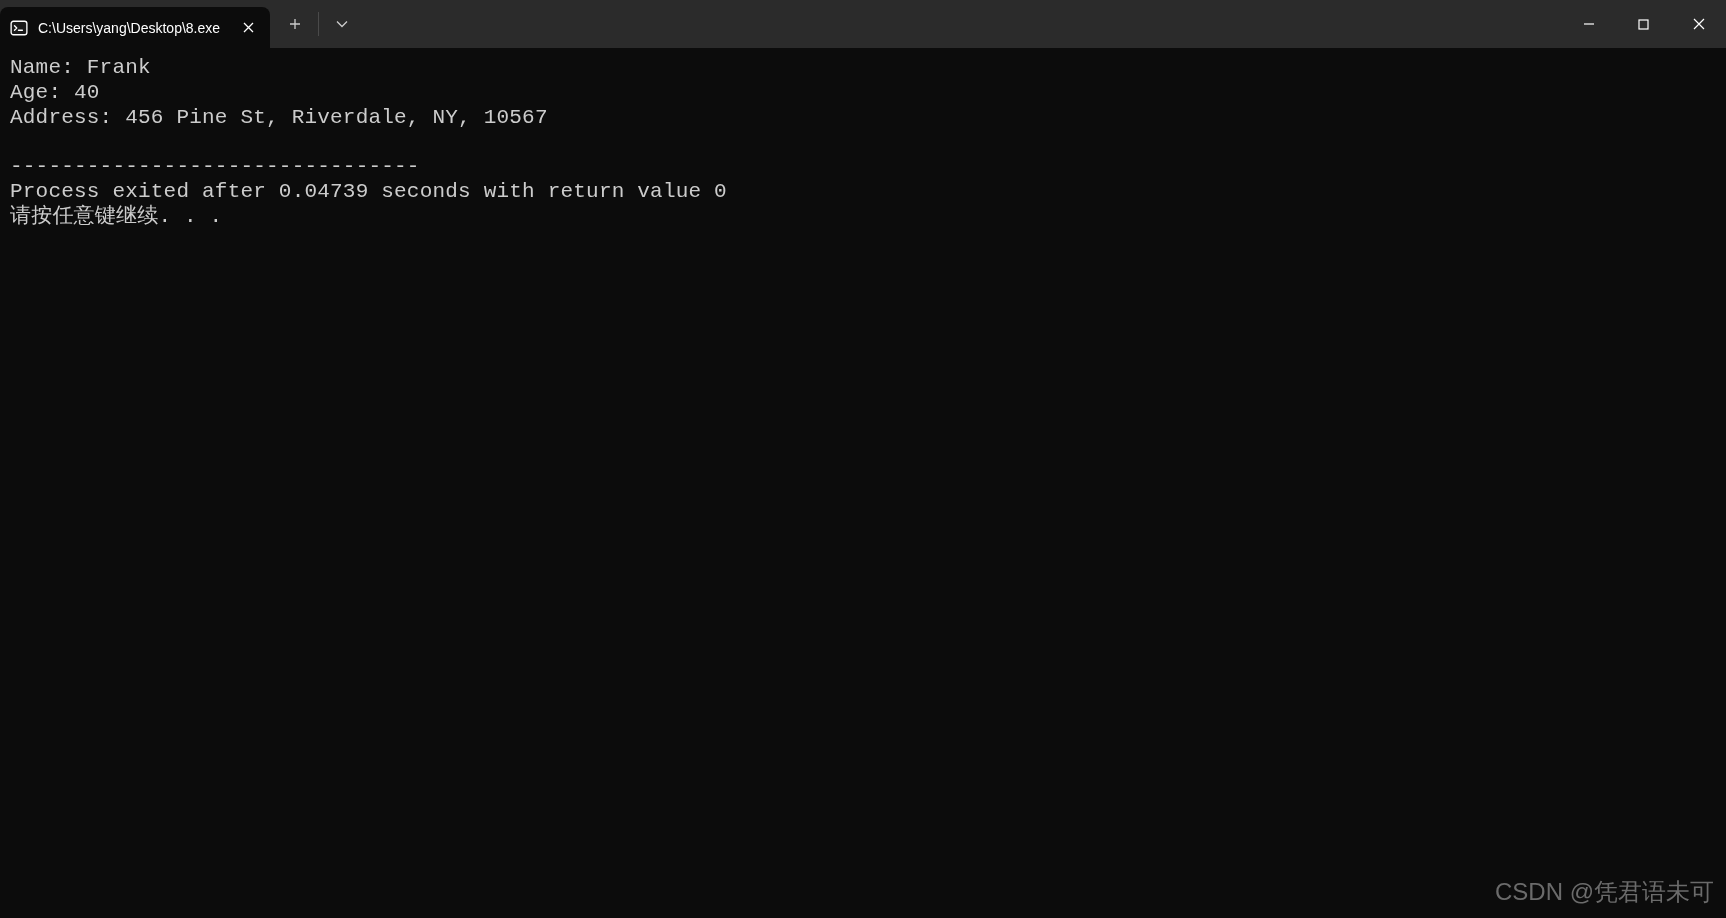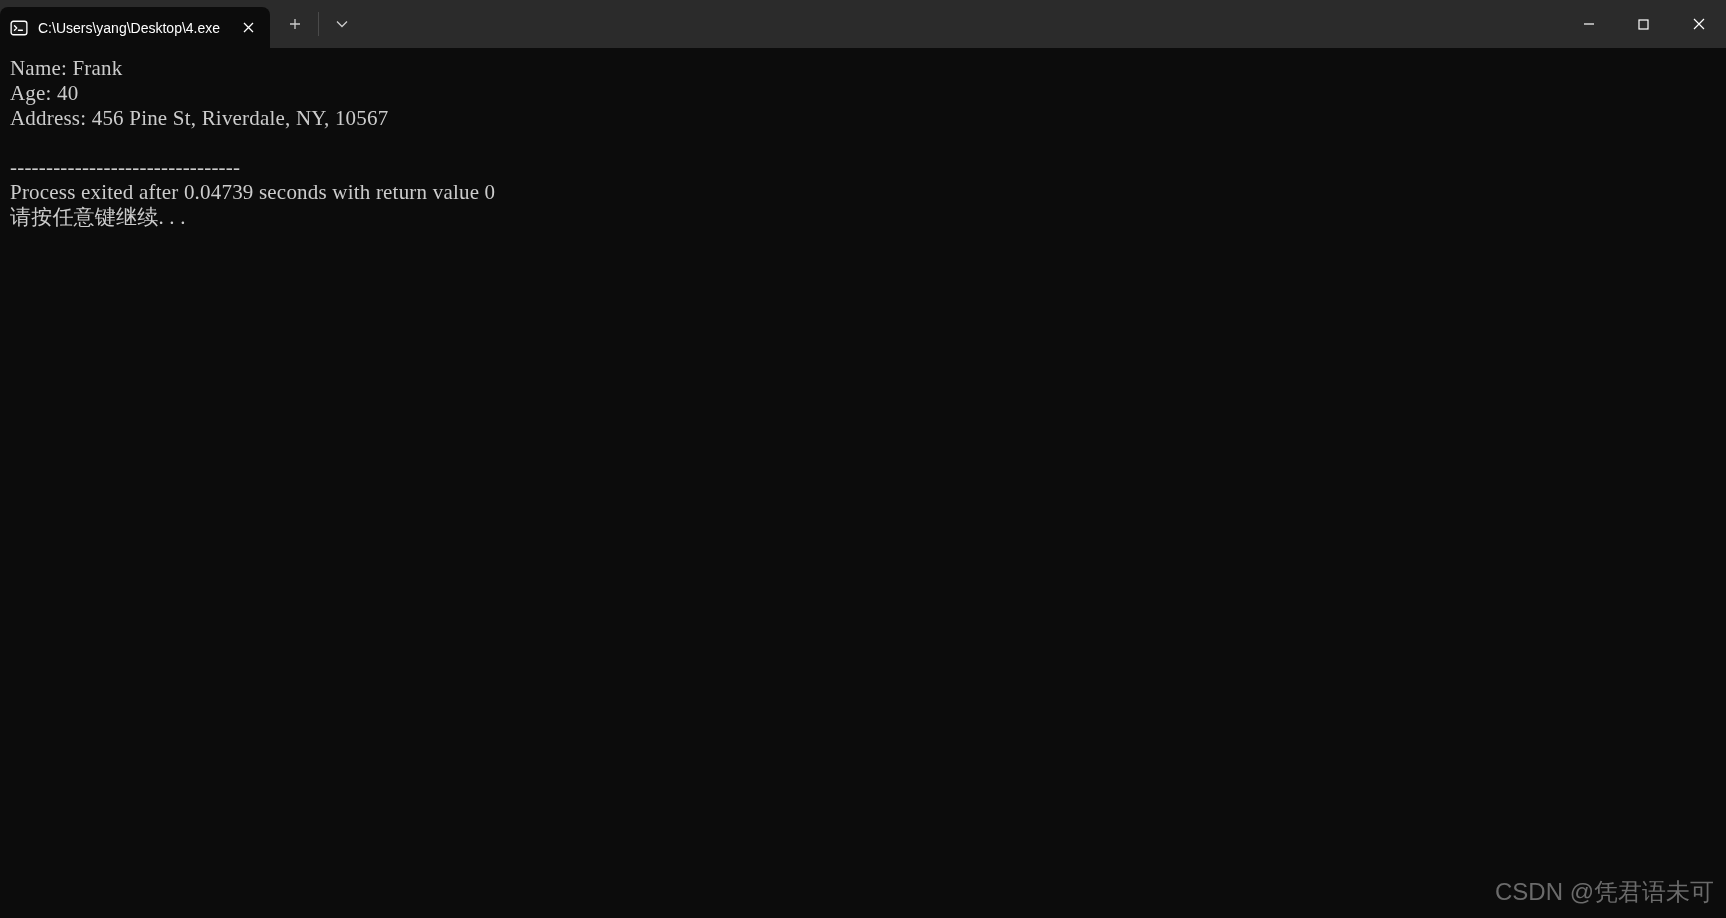--- a/index.html
+++ b/index.html
@@ -98,21 +98,21 @@
       display: flex;
       align-items: center;
       justify-content: center;
       color: #ffffff;
     }
     .terminal-body {
       padding: 8px 10px;
       color: #cccccc;
       font-size: 21px;
       line-height: 1.18;
-      font-family: Liberation Serif, serif;
+      font-family: Liberation Mono, monospace;
       white-space: pre;
       letter-spacing: 0.2px;
       font-weight: 500;
     }
     .watermark {
       position: absolute;
       bottom: 10px;
       right: 12px;
       color: #6b6b6b;
       font-size: 24px;
@@ -124,21 +124,21 @@
 
 <div class="titlebar">
   <div class="tab">
     <span class="tab-icon">
       <svg viewBox="0 0 16 16" fill="none">
         <rect x="1" y="2" width="14" height="12" rx="2" stroke="#ffffff" stroke-width="1.2" fill="#1a1a1a"></rect>
         <path d="M4 6 L6 8 L4 10" stroke="#ffffff" stroke-width="1.2" fill="none" stroke-linecap="round" stroke-linejoin="round"></path>
         <line x1="7.5" y1="10" x2="11" y2="10" stroke="#ffffff" stroke-width="1.2" stroke-linecap="round"></line>
       </svg>
     </span>
-    <span class="tab-title">C:\Users\yang\Desktop\4.exe</span>
+    <span class="tab-title">C:\Users\yang\Desktop\8.exe</span>
     <span class="tab-close">
       <svg width="11" height="11" viewBox="0 0 11 11">
         <path d="M1 1 L10 10 M10 1 L1 10" stroke="currentColor" stroke-width="1.3"></path>
       </svg>
     </span>
   </div>
 
   <div class="titlebar-buttons">
     <div class="titlebar-btn">
       <svg width="12" height="12" viewBox="0 0 12 12">

